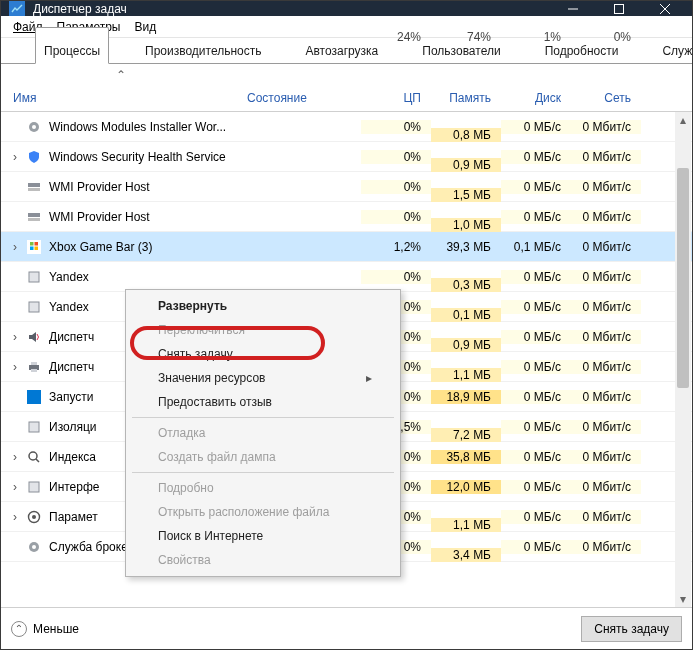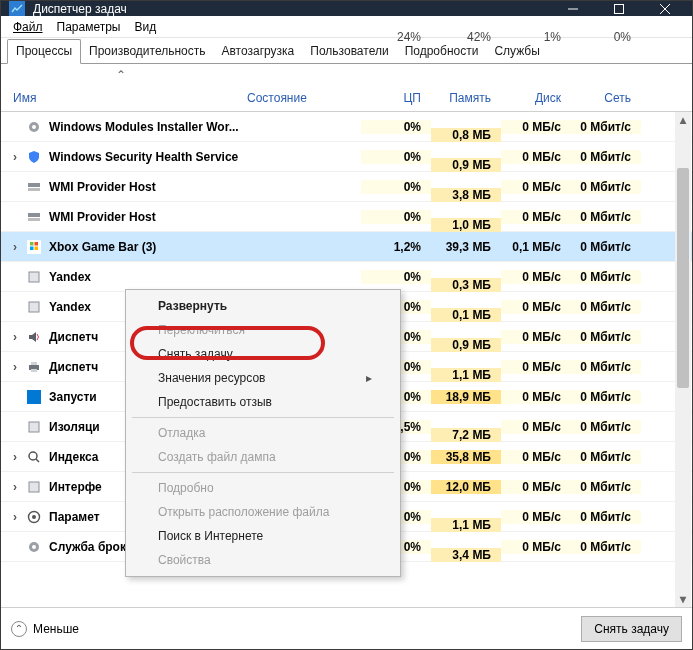--- a/index.html
+++ b/index.html
@@ -8,29 +8,29 @@
   .titlebar { height: 15px; background: #1f2b3a; color: #fff; display: flex; align-items: center; padding: 0 4px; }
   .titlebar .appicon { width:16px; height:16px; background:#2d7dd2; display:inline-flex; align-items:center; justify-content:center; margin:0 8px 0 4px;}
   .titlebar .appicon svg{display:block}
   .titlebar .title { flex:1; font-size:12px; }
   .winbtns { display:flex; height:100%; }
   .winbtn { width:46px; display:flex; align-items:center; justify-content:center; color:#fff; }
   .menubar { height:22px; background:#fff; border-bottom:1px solid #e5e5e5; display:flex; align-items:center; padding:0 6px; gap:2px;}
   .menubar .mitem { padding:2px 6px; }
   .menubar .mitem .ul { text-decoration: underline; }
   .tabbar { height:26px; background:#fff; display:flex; align-items:flex-end; padding:0 6px; border-bottom:1px solid #9a9a9a;}
-  .tab { padding:4px 8px 5px; color:#1a1a1a; position:relative; }
+  .tab { padding:16px 8px 5px; color:#1a1a1a; position:relative;margin-left:28px; }
   .tab.active { background:#fff; border:1px solid #9a9a9a; border-bottom:1px solid #fff; margin-bottom:-1px; border-radius:2px 2px 0 0;}
   .header { display:flex; height:48px; border-bottom:1px solid #cfcfcf; }
   .header .namecol { flex:0 0 240px; display:flex; align-items:flex-end; padding: 0 6px 6px 12px; color:#2a5db0; position:relative;}
   .header .sorticon { position:absolute; top:4px; left:50%; transform:translateX(-50%); color:#666;}
   .header .statcol { flex:0 0 120px; display:flex; align-items:flex-end; padding:0 6px 6px; color:#2a5db0;}
   .header .numcol { flex:0 0 70px; display:flex; flex-direction:column; align-items:flex-end; justify-content:flex-end; padding:4px 10px 6px; color:#2a5db0;gap:47px;}
   .header .numcol .pct { color:#444; }
-  .rows { flex:1; overflow:hidden; position:relative;font-weight:bold; }
+  .rows { flex:1; overflow:hidden; position:relative; }
   .row { display:flex; height:30px; align-items:center; border-bottom:1px solid #f0f0f0; }
   .row .exp { width:20px; text-align:center; color:#555; }
   .row .ic { width:18px; height:16px; display:flex; align-items:center; justify-content:center; margin-right:6px;}
   .row .nm { flex:0 0 240px; display:flex; align-items:center; padding-left:4px; overflow:hidden; white-space:nowrap;}
   .row .nm span.txt{overflow:hidden; text-overflow:ellipsis;}
   .row .st { flex:0 0 120px; }
   .row .num { flex:0 0 70px; text-align:right; padding-right:10px; }
   .cpu-bg { background:#fffde6; }
   .mem-bg { background:#ffeeb3;margin-top:16px; }
   .mem-bg2 { background:#ffe28a; }
@@ -106,21 +106,21 @@
     <div class="namecol">
       <span class="sorticon">⌃</span>
       <span>Имя</span>
     </div>
     <div class="statcol">Состояние</div>
     <div class="numcol">
         <span class="pct">24%</span>
         <span>ЦП</span>
       </div>
     <div class="numcol">
-        <span class="pct">42%</span>
+        <span class="pct">74%</span>
         <span>Память</span>
       </div>
     <div class="numcol">
         <span class="pct">1%</span>
         <span>Диск</span>
       </div>
     <div class="numcol">
         <span class="pct">0%</span>
         <span>Сеть</span>
       </div>
@@ -166,21 +166,21 @@
           <span class="ic">
             <svg width="14" height="14" viewBox="0 0 14 14">
               <rect x="1" y="3" width="12" height="4" fill="#8a8f98"></rect>
               <rect x="1" y="8" width="12" height="3" fill="#bdbdbd"></rect>
             </svg>
           </span>
           <span class="txt">WMI Provider Host</span>
         </div>
         <div class="st"></div>
         <div class="num cpu-bg">0%</div>
-        <div class="num mem-bg">3,8 МБ</div>
+        <div class="num mem-bg">1,5 МБ</div>
         <div class="num disk-bg">0 МБ/с</div>
         <div class="num net-bg">0 Мбит/с</div>
       </div>
       <div class="row">
         <div class="nm">
           <span class="exp"></span>
           <span class="ic">
             <svg width="14" height="14" viewBox="0 0 14 14">
               <rect x="1" y="3" width="12" height="4" fill="#8a8f98"></rect>
               <rect x="1" y="8" width="12" height="3" fill="#bdbdbd"></rect>

